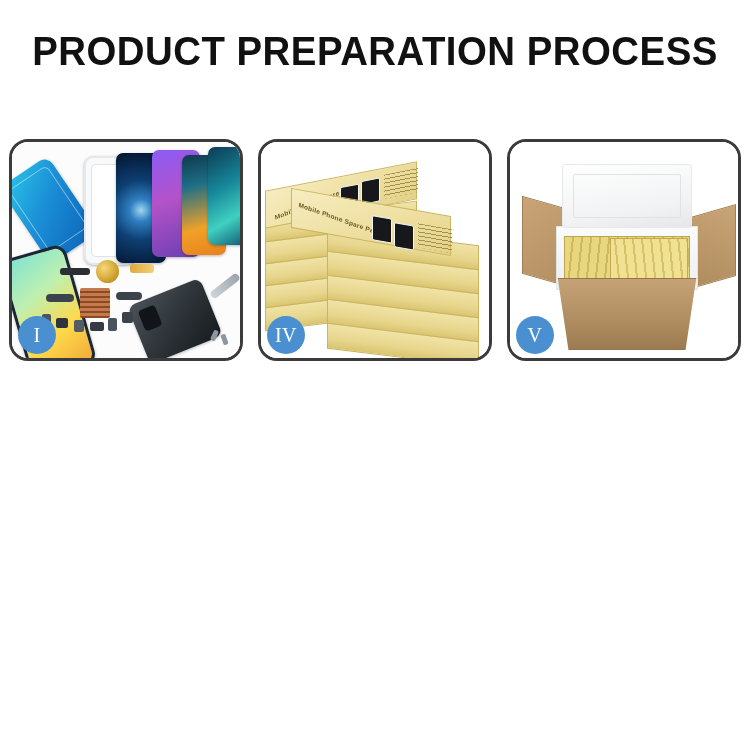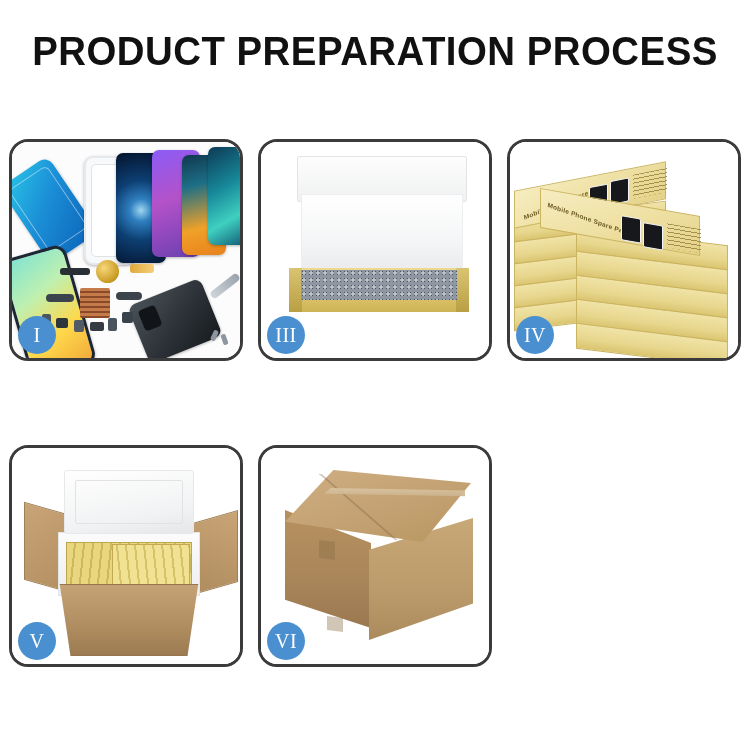--- a/index.html
+++ b/index.html
@@ -394,32 +394,20 @@
       <div class="part pt-sm5"></div>
       <div class="part pt-sm6"></div>
       <div class="part pt-tool"></div>
       <div class="part pt-screw1"></div>
       <div class="part pt-screw2"></div>
     </div>
     <div class="badge">I</div>
   </div>
 
 
-  <div class="panel">
-    <div class="panel-art">
-      <div class="p3-bg"></div>
-      <div class="fbox-lid"></div>
-      <div class="fbox-foam"></div>
-      <div class="fbox-tray"></div>
-      <div class="fbox-lip-l"></div>
-      <div class="fbox-lip-r"></div>
-      <div class="fbox-tray-inner"></div>
-    </div>
-    <div class="badge">III</div>
-  </div>
 
   <div class="panel">
     <div class="panel-art">
       <div class="p4-bg"></div>
       <div class="stack">
 
         <div class="sbox" style="left:4px; top:52px; width:150px; height:22px; transform:skewY(-7deg);"></div>
         <div class="sbox" style="left:4px; top:74px; width:150px; height:22px; transform:skewY(-7deg);"></div>
         <div class="sbox" style="left:4px; top:96px; width:150px; height:22px; transform:skewY(-7deg);"></div>
         <div class="sbox" style="left:4px; top:118px; width:150px; height:22px; transform:skewY(-7deg);"></div>
@@ -456,27 +444,14 @@
       <div class="ctn-flap-r"></div>
       <div class="ctn-foam-body"></div>
       <div class="ctn-yellow"></div>
       <div class="ctn-yellow2"></div>
       <div class="ctn-body"></div>
       <div class="ctn-foam-lid"></div>
     </div>
     <div class="badge">V</div>
   </div>
 
-  <div class="panel">
-    <div class="panel-art">
-      <div class="p6-bg"></div>
-      <div class="sc-left"></div>
-      <div class="sc-right"></div>
-      <div class="sc-top"></div>
-      <div class="sc-seamline"></div>
-      <div class="sc-tape"></div>
-      <div class="sc-nick1"></div>
-      <div class="sc-nick2"></div>
-    </div>
-    <div class="badge">VI</div>
-  </div>
 
 </div>
 
 </body></html>

